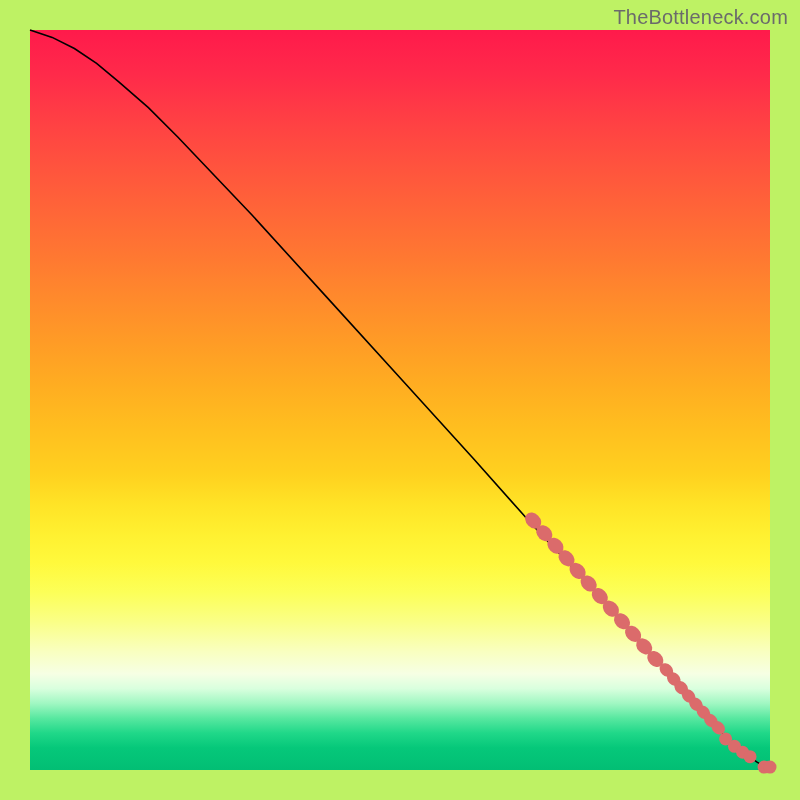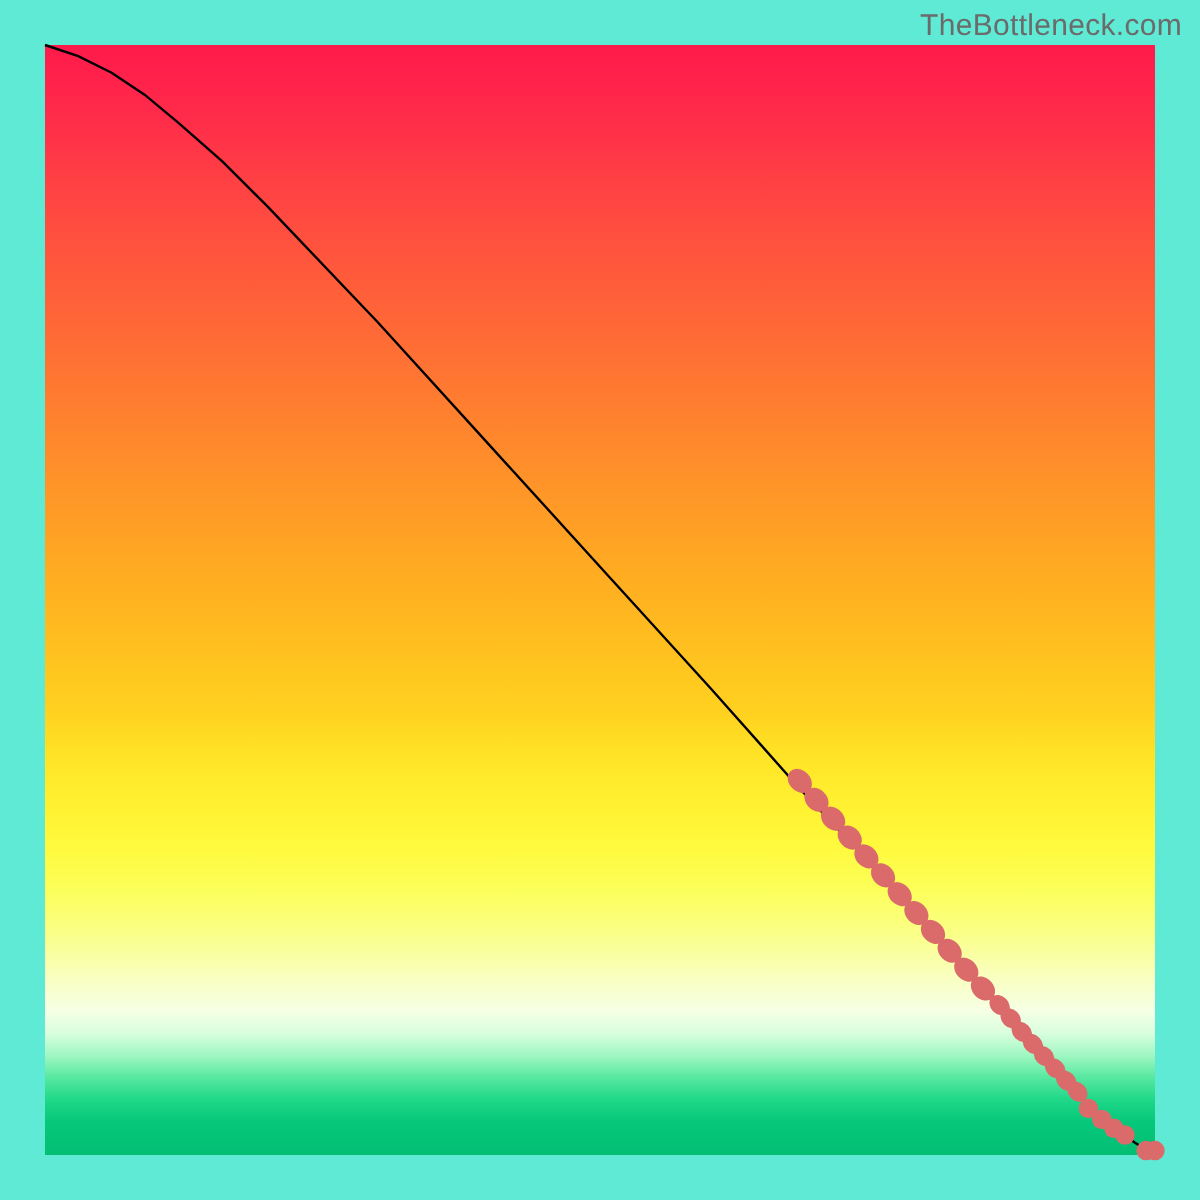--- a/index.html
+++ b/index.html
@@ -8,21 +8,21 @@
     width: 800px;
     height: 800px;
     overflow: hidden;
     background: #000;
     font-family: Arial, Helvetica, sans-serif;
   }
   .frame {
     position: relative;
     width: 800px;
     height: 800px;
-    background: #5eead4;
+    background: #bef264;
   }
   .plot-area {
     position: absolute;
     left: 30px;
     top: 30px;
     width: 740px;
     height: 740px;
     
     background: linear-gradient(
       to bottom,

